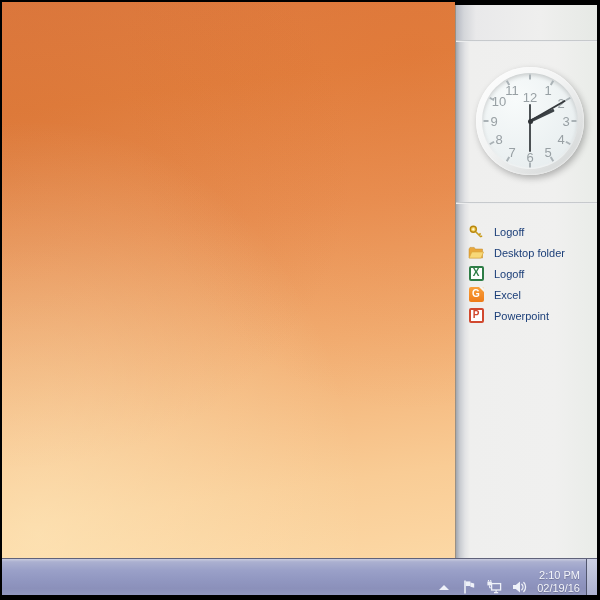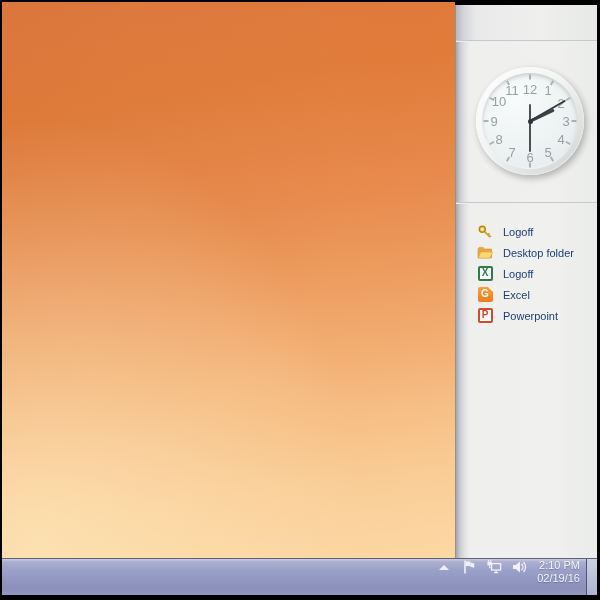--- a/index.html
+++ b/index.html
@@ -41,41 +41,41 @@
   .hand{position:absolute;left:50%;bottom:50%;transform-origin:50% 100%;border-radius:1px;}
   .hand.hour{width:3px;height:26px;margin-left:-1.5px;background:#3c4246;}
   .hand.minute{width:2px;height:41px;margin-left:-1px;background:#35393d;}
   .hand.second{width:2px;height:31px;margin-left:-1px;background:#4c5154;}
   .hand.second-tail{width:2px;height:17px;margin-left:-1px;background:#4c5154;}
   .clock-cap{position:absolute;left:50%;top:50%;width:5px;height:5px;margin:-2.5px 0 0 -2.5px;
     border-radius:50%;background:#2f3336;}
 
   
   .shortcuts{position:absolute;left:0;top:216px;width:100%;}
-  .shortcut{display:flex;align-items:center;height:21px;padding-left:21px;cursor:default;}
+  .shortcut{display:flex;align-items:center;height:21px;padding-left:12px;cursor:default;}
   .shortcut .label{margin-left:10px;font-size:11px;color:#1b3e78;}
   .sicon{width:16px;height:16px;flex:0 0 16px;position:relative;}
   .letter-tile{box-sizing:border-box;width:15px;height:15px;margin:0 auto;border-radius:2px;
     background:#fff;display:flex;align-items:center;justify-content:center;
     font-weight:bold;font-size:10px;line-height:1;}
   .tile-excel{border:2px solid #2e7d46;color:#2e7d46;}
   .tile-ppt{border:2px solid #d1492f;color:#d1492f;}
   .tile-foxit{border:0;background:linear-gradient(#f9a03c,#ee7c19);color:#fff;width:15px;height:15px;
     position:relative;overflow:hidden;}
   .tile-foxit::after{content:"";position:absolute;right:0;top:0;border-style:solid;
     border-width:0 5px 5px 0;border-color:transparent #f5f5f0 transparent transparent;}
   .icon-notepad{box-sizing:border-box;width:13px;height:15px;margin:0 auto;
     background:repeating-linear-gradient(#e9f4fa 0 2px,#c7dfee 2px 3px);
     border:1px solid #8fb0c4;border-top:3px dotted #7fa8c0;}
 
   
   .taskbar{position:absolute;left:2px;right:3px;top:558px;height:37px;
     border-top:1px solid rgba(55,55,65,.55);box-sizing:border-box;
     background:linear-gradient(#c9ccdf 0,#abb0d0 8%,#9aa0c8 32%,#9197c1 58%,#8b90ba 82%,#9298bf 100%);
-    display:flex;align-items:flex-start;justify-content:flex-end;}
+    display:flex;align-items:flex-end;justify-content:flex-end;}
   .tray{display:flex;align-items:center;gap:9px;margin-right:10px;}
   .tray-btn{width:16px;height:16px;display:flex;align-items:center;justify-content:center;}
   .up-arrow{width:0;height:0;border-left:5px solid transparent;border-right:5px solid transparent;
     border-bottom:5px solid #eef1f8;}
   .tb-clock{color:#f3f5fb;font-size:11px;line-height:13px;text-align:right;margin-right:6px;
     text-shadow:0 1px 1px rgba(40,40,60,.35);}
   .show-desktop{width:10px;align-self:stretch;border-left:1px solid #51566e;
     background:linear-gradient(#cdd1e4,#adb2d1);}
 </style>
 </head>
@@ -100,21 +100,21 @@
         <div class="tick" style="transform:translate(-50%,-50%) rotate(90deg)  translateY(-44px);"></div>
         <div class="tick" style="transform:translate(-50%,-50%) rotate(120deg) translateY(-44px);"></div>
         <div class="tick" style="transform:translate(-50%,-50%) rotate(150deg) translateY(-44px);"></div>
         <div class="tick" style="transform:translate(-50%,-50%) rotate(180deg) translateY(-44px);"></div>
         <div class="tick" style="transform:translate(-50%,-50%) rotate(210deg) translateY(-44px);"></div>
         <div class="tick" style="transform:translate(-50%,-50%) rotate(240deg) translateY(-44px);"></div>
         <div class="tick" style="transform:translate(-50%,-50%) rotate(270deg) translateY(-44px);"></div>
         <div class="tick" style="transform:translate(-50%,-50%) rotate(300deg) translateY(-44px);"></div>
         <div class="tick" style="transform:translate(-50%,-50%) rotate(330deg) translateY(-44px);"></div>
 
-        <span class="clock-num" style="left:48px;top:16px;">12</span>
+        <span class="clock-num" style="left:48px;top:24px;">12</span>
         <span class="clock-num" style="left:66px;top:17px;">1</span>
         <span class="clock-num" style="left:79px;top:30px;">2</span>
         <span class="clock-num" style="left:84px;top:48px;">3</span>
         <span class="clock-num" style="left:79px;top:66px;">4</span>
         <span class="clock-num" style="left:66px;top:79px;">5</span>
         <span class="clock-num" style="left:48px;top:84px;">6</span>
         <span class="clock-num" style="left:30px;top:79px;">7</span>
         <span class="clock-num" style="left:17px;top:66px;">8</span>
         <span class="clock-num" style="left:12px;top:48px;">9</span>
         <span class="clock-num" style="left:17px;top:28px;">10</span>

